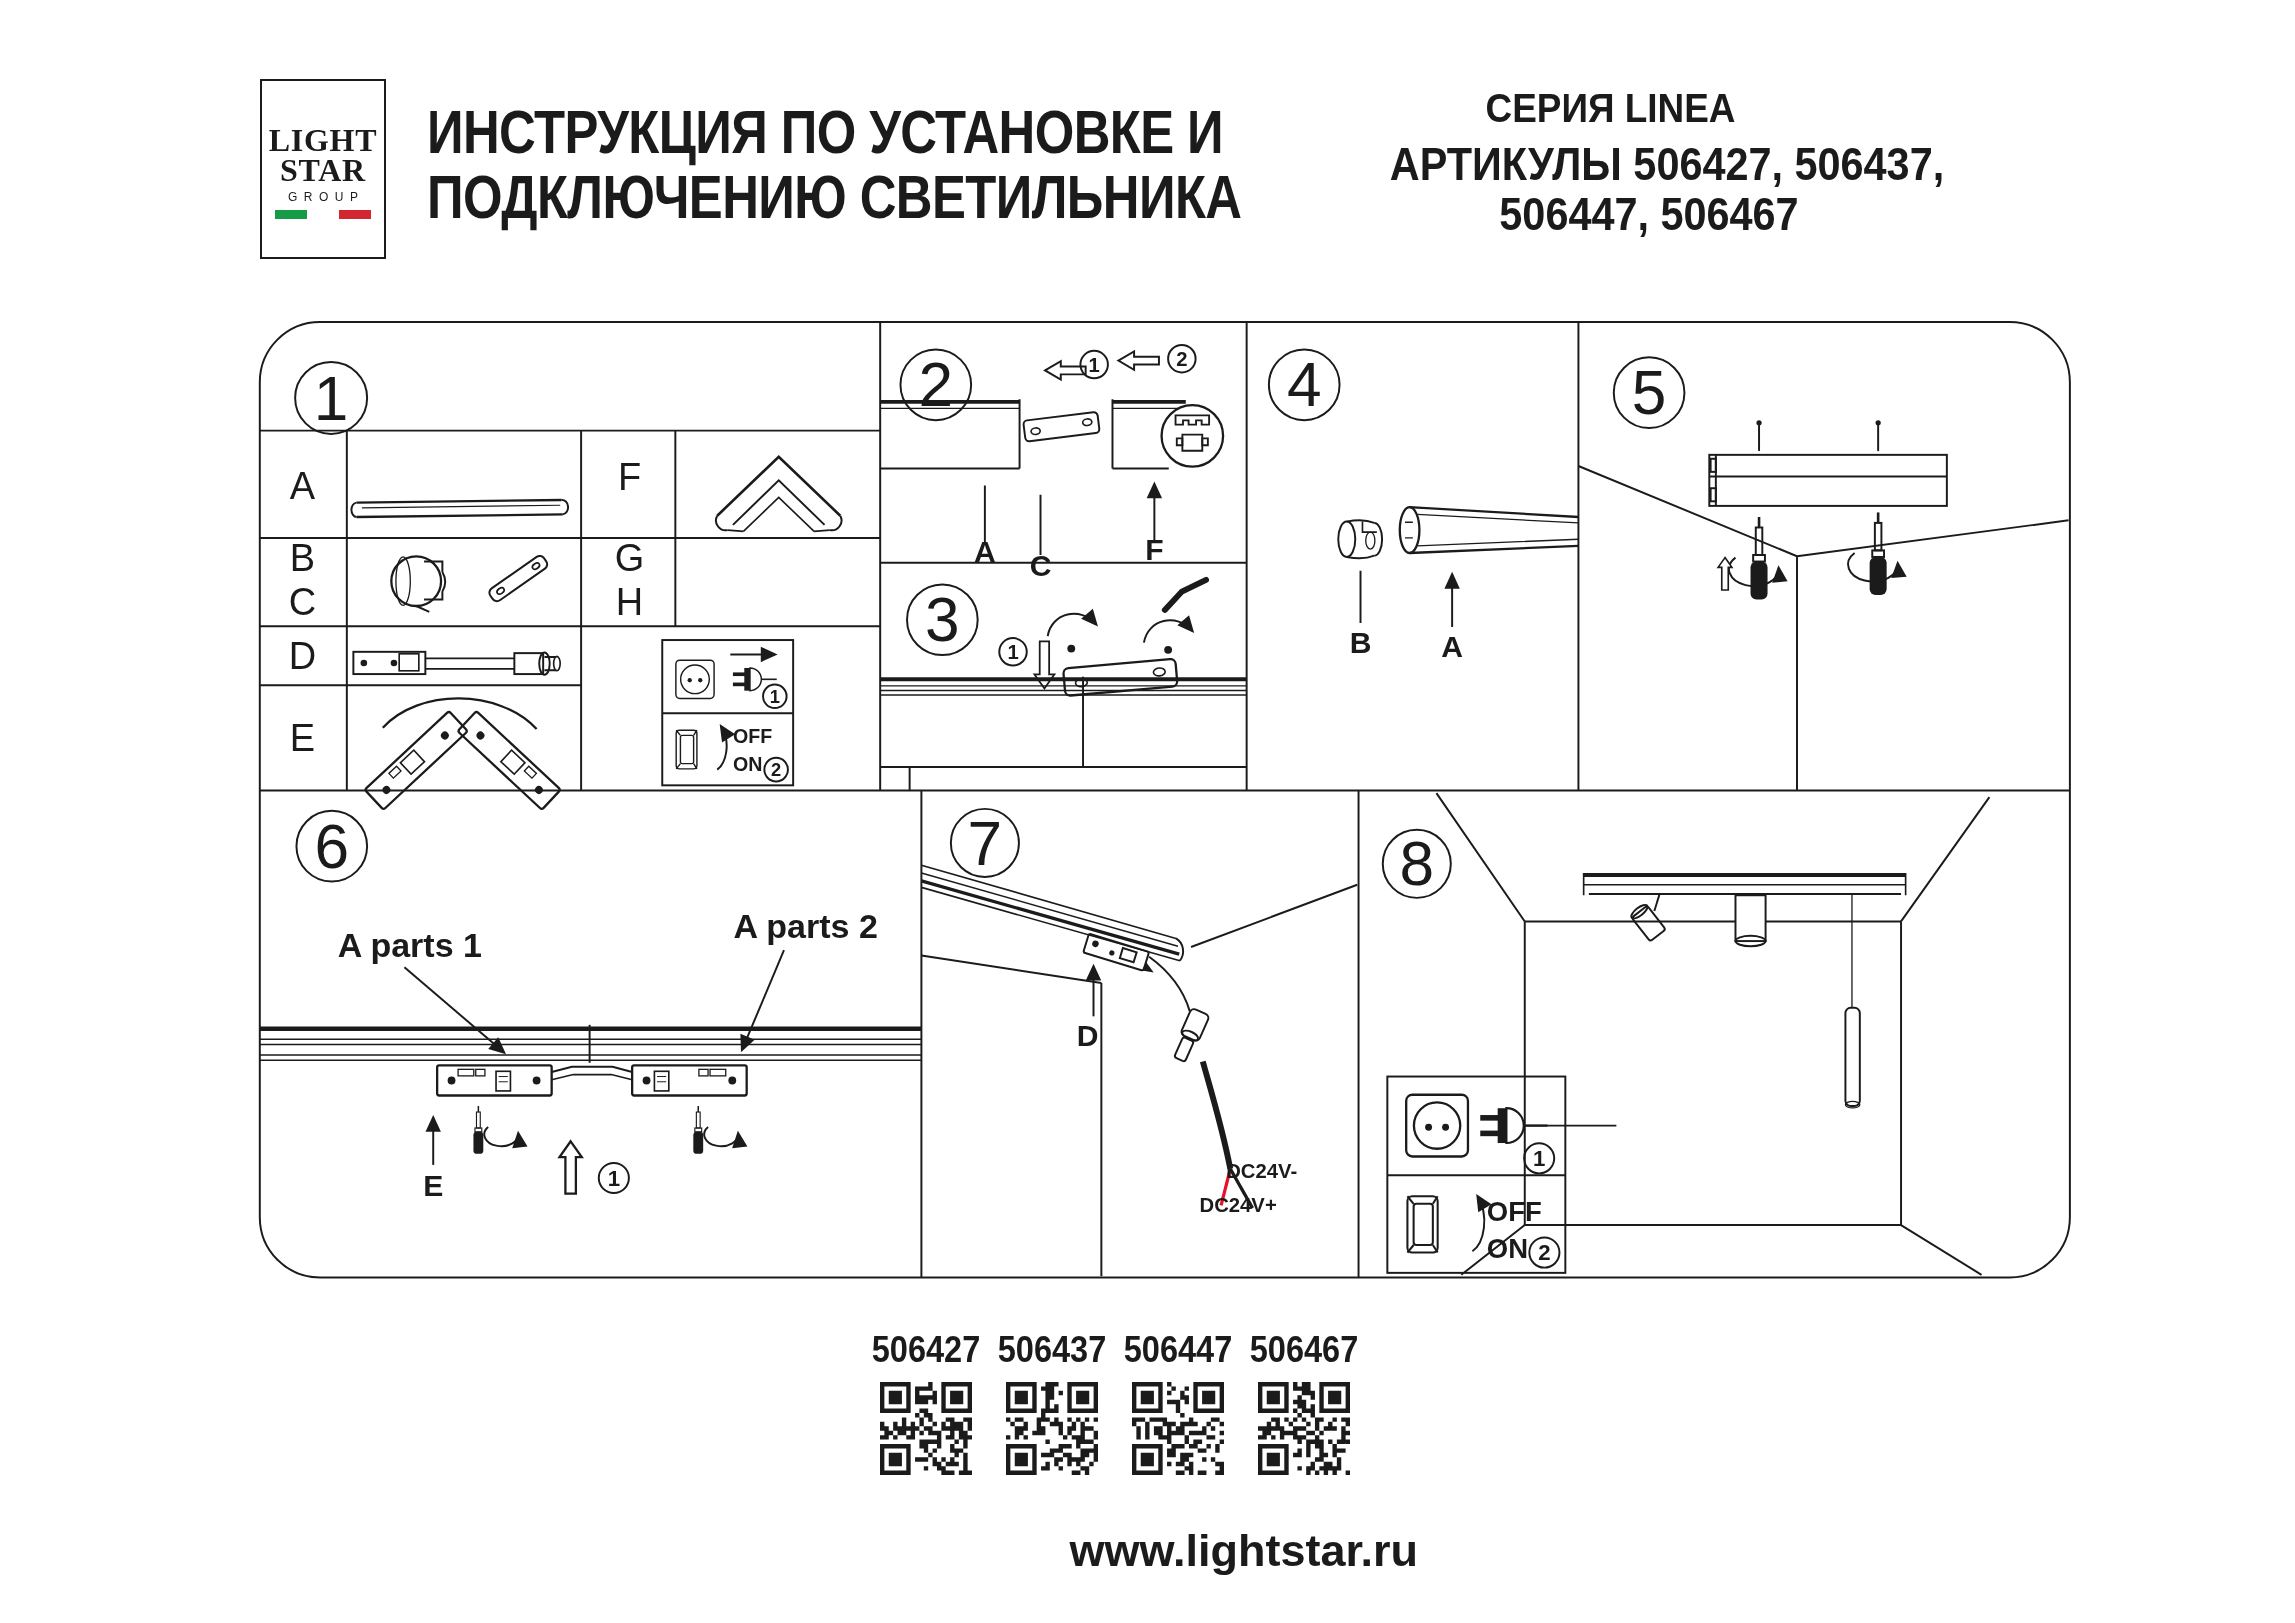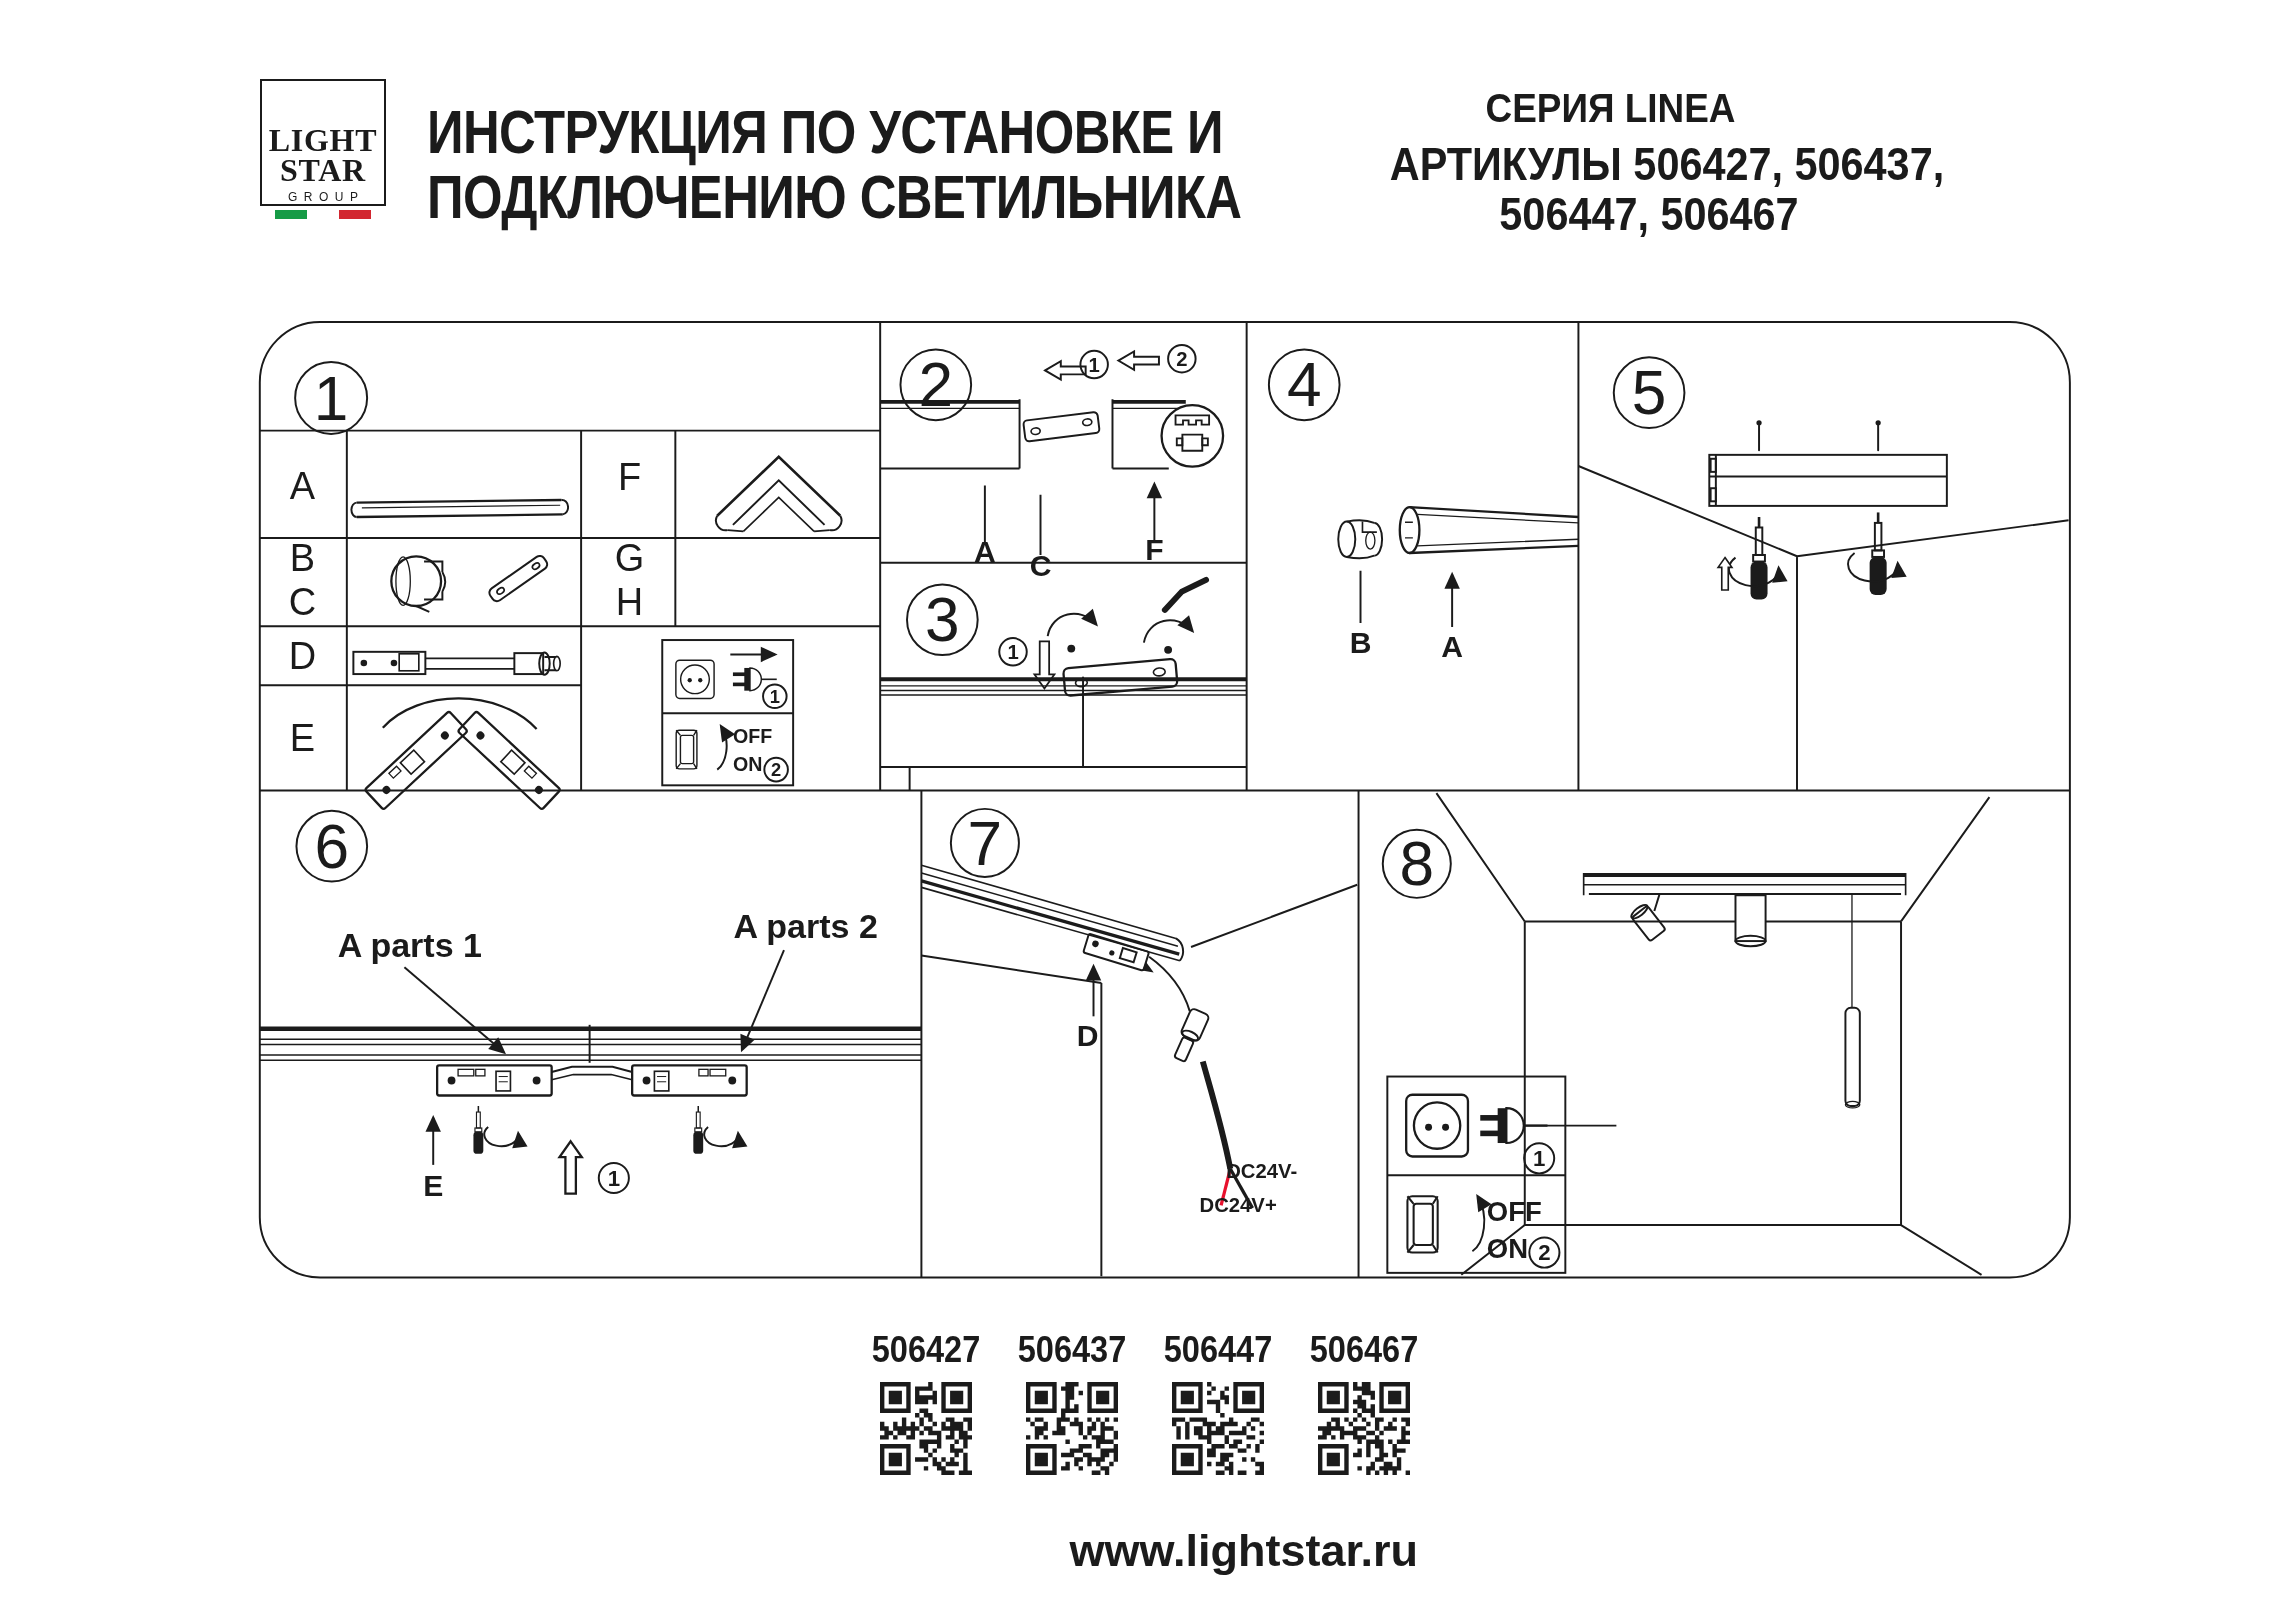--- a/index.html
+++ b/index.html
@@ -2,36 +2,36 @@
 <html style="font-size:10.5px"><head>
 <meta charset="utf-8">
 <style>
   html,body{margin:0;padding:0;}
   body{
     width:2295px;height:1623px;position:relative;background:#ffffff;
     font-family:"Liberation Sans",sans-serif;color:#1b1b1b;overflow:hidden;
   }
   .abs{position:absolute;}
   
-  #logo-box{left:260px;top:79px;width:126px;height:127px;border:2.6px solid #1b1b1b;
+  #logo-box{left:260px;top:79px;width:126px;height:180px;border:2.6px solid #1b1b1b;
     box-sizing:border-box;text-align:center;}
   .logo-light{font-family:"Liberation Serif",serif;font-weight:700;font-size:32px;line-height:1;margin-top:43px;letter-spacing:0.7px;}
   .logo-star{font-family:"Liberation Serif",serif;font-weight:700;font-size:32px;line-height:.93;letter-spacing:0.7px;}
   .logo-group{font-size:12px;font-weight:400;letter-spacing:6.5px;margin-top:4.6px;text-indent:6.5px;}
   .logo-flag{width:96px;height:8.5px;margin:5.9px auto 0;display:flex;}
   .logo-flag span{flex:1;height:100%;}
   .fg{background:#169b46;}  .fw{background:#ffffff;}  .fr{background:#d22730;}
   #title{left:427px;top:99px;font-size:62px;font-weight:700;line-height:1.05;
     transform:scaleX(.82);transform-origin:left top;white-space:nowrap;letter-spacing:-0.7px;}
   #series{left:1414px;top:85px;width:393px;text-align:center;font-size:41px;font-weight:700;
     transform:scaleX(.9);transform-origin:center top;white-space:nowrap;}
   #articles-head{left:1361px;top:140px;width:576px;text-align:center;font-size:46px;font-weight:700;
     line-height:1.08;transform:scaleX(.9);transform-origin:center top;white-space:nowrap;}
   
-  #articles-row{left:863px;top:1329px;width:564px;display:flex;justify-content:space-between;}
+  #articles-row{left:863px;top:1329px;width:564px;display:flex;justify-content:flex-start;}
   .article{width:126px;text-align:center;}
   .article .num{font-size:37px;font-weight:700;transform:scaleX(.88);transform-origin:center;white-space:nowrap;}
   .article .qr{width:92px;height:93px;margin:10.5px auto 0;}
   .article .qr svg{width:100%;height:100%;display:block;}
   #website{left:890px;top:1525px;width:528px;text-align:right;font-size:45px;font-weight:700;}
   
   #diagram{left:0;top:0;}
   .ln{stroke:#1b1b1b;fill:none;stroke-width:3;}
   .fl{fill:#1b1b1b;stroke:none;}
   svg text{font-family:"Liberation Sans",sans-serif;fill:#1b1b1b;stroke:none;text-anchor:middle;}

